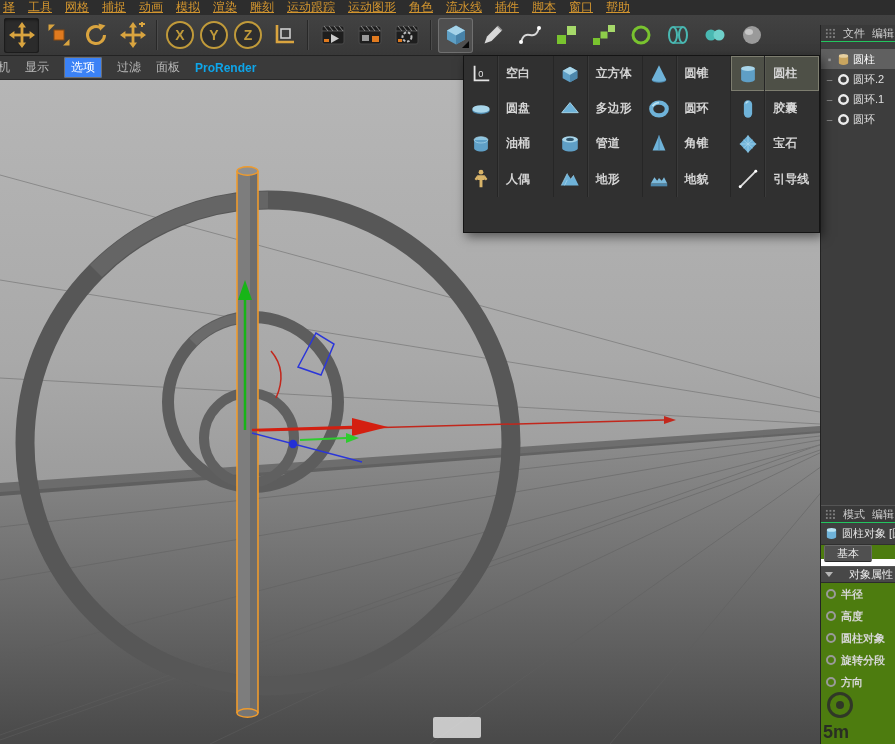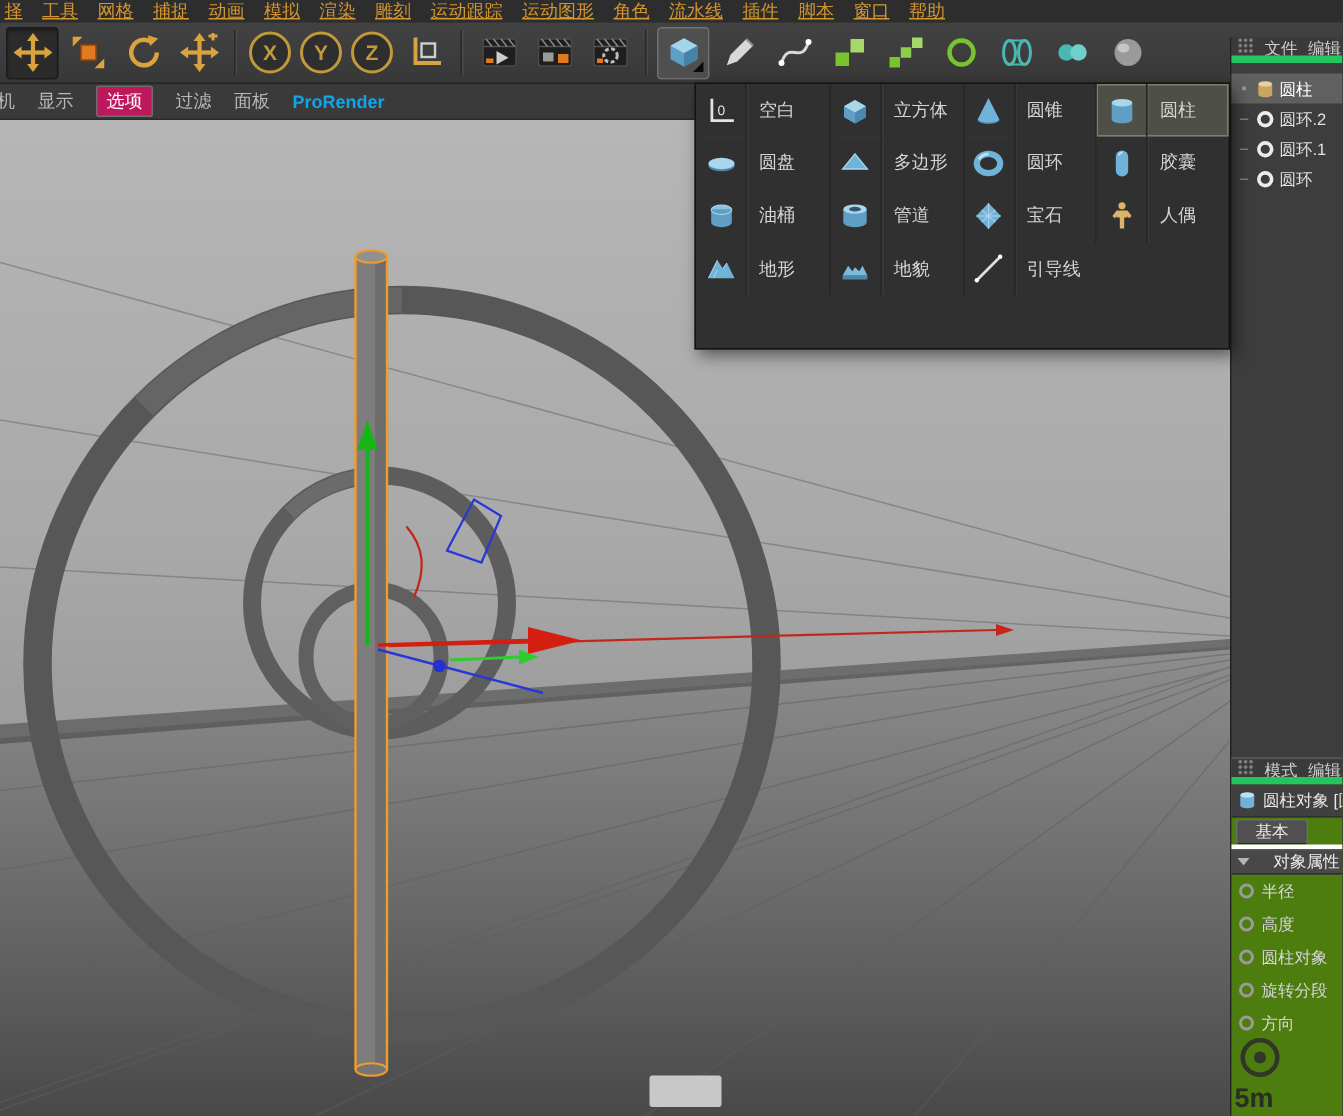--- a/index.html
+++ b/index.html
@@ -24,68 +24,68 @@
   .axis-btn { width:28px; height:28px; border-radius:50%; background:#2e2e2e; border:2px solid #c09a3a;
     color:#c09a3a; font-size:14px; font-weight:bold; display:flex; align-items:center;
     justify-content:center; margin:0 3px; flex:none; }
 
   
   .viewport { position:absolute; top:56px; left:0; width:820px; height:688px; z-index:1; }
   .vp-menu { height:24px; background:#3a3a3a; border-bottom:1px solid #2a2a2a; display:flex;
     align-items:center; gap:15px; font-size:12px; color:#b8b8b8; padding-left:2px; }
   .vmi { white-space:nowrap; cursor:default; }
   .vmi.partial { margin-left:-4px; }
-  .vmi.active { background:#be185d; color:#fff; padding:2px 7px; border-radius:2px; box-shadow:inset 0 0 0 1px #6e6e6e; }
+  .vmi.active { background:#3b82f6; color:#fff; padding:2px 7px; border-radius:2px; box-shadow:inset 0 0 0 1px #6e6e6e; }
   .vmi.prorender { color:#0ea5e9; font-weight:bold; }
   .vp-canvas { position:absolute; top:24px; left:0; right:0; bottom:0; overflow:hidden;
     background:linear-gradient(180deg,#b6b6b6 0%,#a9a9a9 42%,#9e9e9e 58%,#8e8e8e 100%); }
   .scene { position:absolute; top:0; left:0; }
   .watermark-box { position:absolute; left:433px; top:637px; width:48px; height:21px;
     background:rgba(242,242,242,.75); border-radius:2px; }
 
   
   .dropdown { position:absolute; top:55px; left:463px; width:357px; height:178px; background:#303030;
     border:1px solid #141414; box-shadow:3px 4px 10px rgba(0,0,0,.5);
     display:grid; grid-template-columns:repeat(4,1fr); grid-auto-rows:35.2px; z-index:60; }
   .dcell { display:flex; align-items:center; color:#d4d4d4; font-size:12px; border-left:1px solid #262626; cursor:default; }
   .dcell:nth-child(4n+1) { border-left:none; }
   .dcell.selected { background:#4e5047; box-shadow:inset 0 0 0 1px #7d7d6f; }
   .dicon { width:34px; height:100%; display:flex; align-items:center; justify-content:center;
     border-right:1px solid #252525; box-shadow:1px 0 0 rgba(255,255,255,.05); flex:none; }
-  .dlabel { padding-left:8px; white-space:nowrap; }
+  .dlabel { padding-left:8px; white-space:nowrap;font-weight:bold; }
 
   
   .right-col { position:absolute; top:25px; right:0; width:75px; height:719px; background:#3d3d3d;
     border-left:1px solid #232323; z-index:40; }
-  .p-header { height:17px; display:flex; align-items:flex-start; gap:7px; padding-left:4px; font-size:11px;
-    color:#cfcfcf; background:#3a3a3a; border-bottom:5px solid #22c55e; overflow:hidden; white-space:nowrap; }
+  .p-header { height:17px; display:flex; align-items:center; gap:7px; padding-left:4px; font-size:11px;
+    color:#cfcfcf; background:#3a3a3a; border-bottom:1px solid #22c55e; overflow:hidden; white-space:nowrap; }
   .grip { width:11px; height:11px; background-image:radial-gradient(#808080 1px, transparent 1.3px);
     background-size:3.6px 3.6px; flex:none; }
   .om-body { padding-top:7px; }
   .om-row { height:20px; display:flex; align-items:center; gap:3px; padding-left:4px; font-size:11px;
     color:#e0e0e0; overflow:hidden; white-space:nowrap; cursor:default; }
   .om-row.selected { background:#606060; color:#fff; }
   .tree { color:#9a9a9a; font-size:10px; width:9px; text-align:center; flex:none; }
   .oicon { flex:none; }
 
   
   .attr-panel { position:absolute; left:0; right:0; top:480px; bottom:0; background:#4d7c0f;
     border-top:1px solid #555; }
   .obj-row { height:22px; display:flex; align-items:center; gap:4px; padding-left:4px; font-size:11px;
     color:#e6e6e6; white-space:nowrap; overflow:hidden; background:#404040; border-bottom:1px solid #303030; }
-  .tab-row { height:21px; display:flex; align-items:flex-end; padding-left:3px; border-bottom:3px solid #ffffff; }
+  .tab-row { height:21px; display:flex; align-items:flex-start; padding-left:3px; border-bottom:7px solid #ffffff; }
   .basic-btn { height:17px; padding:0 12px; background:#505050; border:1px solid #6a6a6a;
     border-bottom-color:#2b2b2b; border-radius:2px; color:#e8e8e8; font-size:11px;
     display:flex; align-items:center; cursor:default; }
   .section-bar { height:17px; background:#484848; border-top:1px solid #565656; border-bottom:1px solid #2c2c2c;
     display:flex; align-items:center; gap:16px; padding-left:4px; color:#ececec; font-size:11px; white-space:nowrap; overflow:hidden; }
   .caret { width:0; height:0; border-left:4px solid transparent; border-right:4px solid transparent;
     border-top:5px solid #b5b5b5; flex:none; }
   .attr-row { height:22px; display:flex; align-items:center; gap:5px; padding-left:5px; font-size:11px;
-    color:#d6d6d6; white-space:nowrap; overflow:hidden; }
+    color:#d6d6d6; white-space:nowrap; overflow:hidden;font-weight:bold; }
   .ring { width:10px; height:10px; border:2px solid #9a9a9a; border-radius:50%; flex:none; }
   .wm-circle { position:absolute; left:6px; top:186px; width:26px; height:26px; border:3px solid #2c2c2c;
     border-radius:50%; opacity:.85; }
   .wm-circle::after { content:""; position:absolute; left:6px; top:6px; width:8px; height:8px;
     background:#2c2c2c; border-radius:50%; }
   .wm-label { position:absolute; left:2px; top:216px; font-size:18px; font-weight:bold; color:#262626; opacity:.9; }
 </style>
 </head>
 <body>
 
@@ -401,20 +401,29 @@
             <path d="M3.5 7v9.5c0 2 3.8 3.6 8.5 3.6s8.5-1.6 8.5-3.6V7" fill="#5f9fc6"></path>
             <ellipse cx="12" cy="7" rx="8.5" ry="3.4" fill="#a9d6ea"></ellipse>
             <ellipse cx="12" cy="7" rx="4.2" ry="1.7" fill="#31566d"></ellipse>
           </svg>
         </span>
       <span class="dlabel">管道</span>
     </div>
     <div class="dcell">
       <span class="dicon">
           <svg width="22" height="22" viewBox="0 0 24 24">
+            <path d="M12 2.5l7 16.5H5z" fill="#6fb3d9"></path>
+            <path d="M12 2.5V19" stroke="#4d87ab" stroke-width="1"></path>
+          </svg>
+        </span>
+      <span class="dlabel">角锥</span>
+    </div>
+    <div class="dcell">
+      <span class="dicon">
+          <svg width="22" height="22" viewBox="0 0 24 24">
             <path d="M12 2.5L21 12l-9 9.5L3 12z" fill="#6fb3d9"></path>
             <path d="M12 2.5v19M3 12h18M7 7.5l10 9M17 7.5l-10 9" stroke="#a9d6ea" stroke-width="0.8"></path>
           </svg>
         </span>
       <span class="dlabel">宝石</span>
     </div>
     <div class="dcell">
       <span class="dicon">
           <svg width="22" height="22" viewBox="0 0 24 24">
             <circle cx="12" cy="4.6" r="2.6" fill="#d9b469"></circle>

